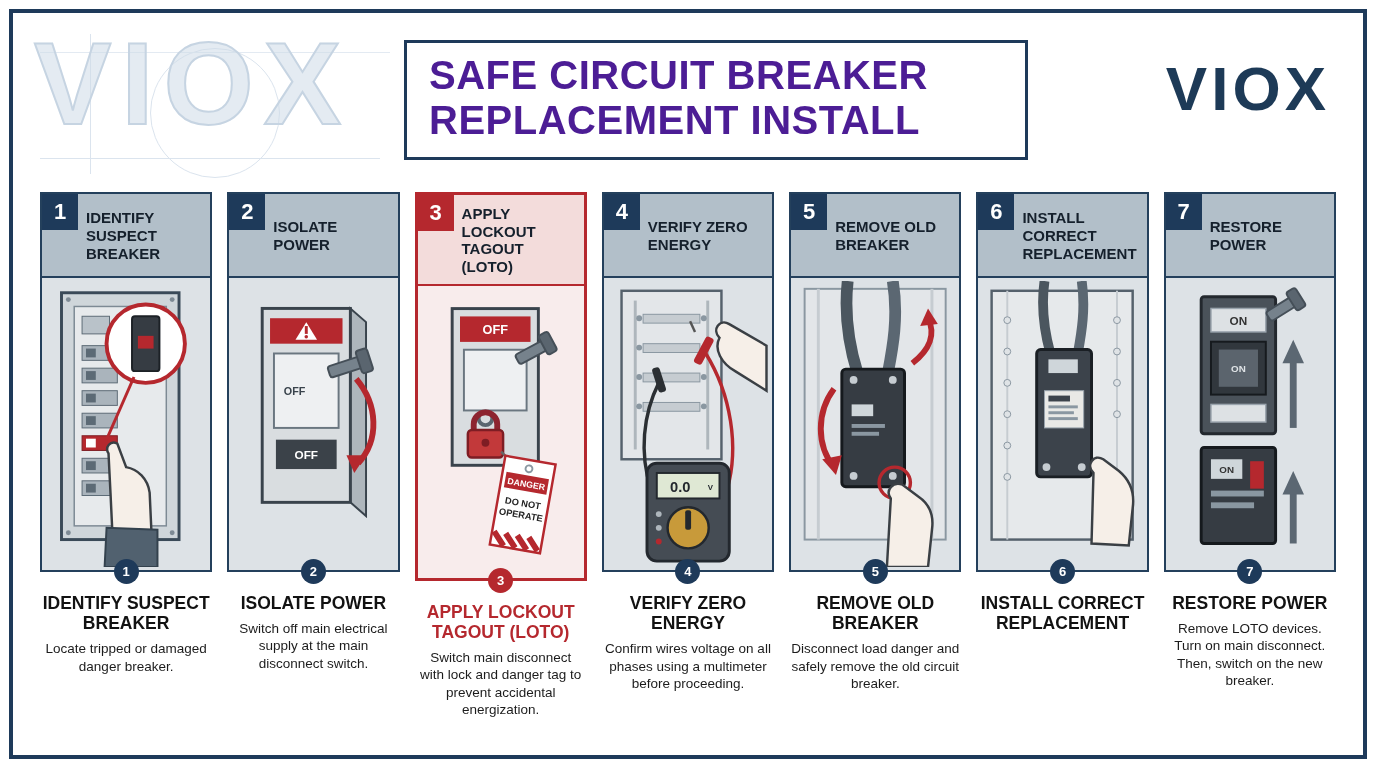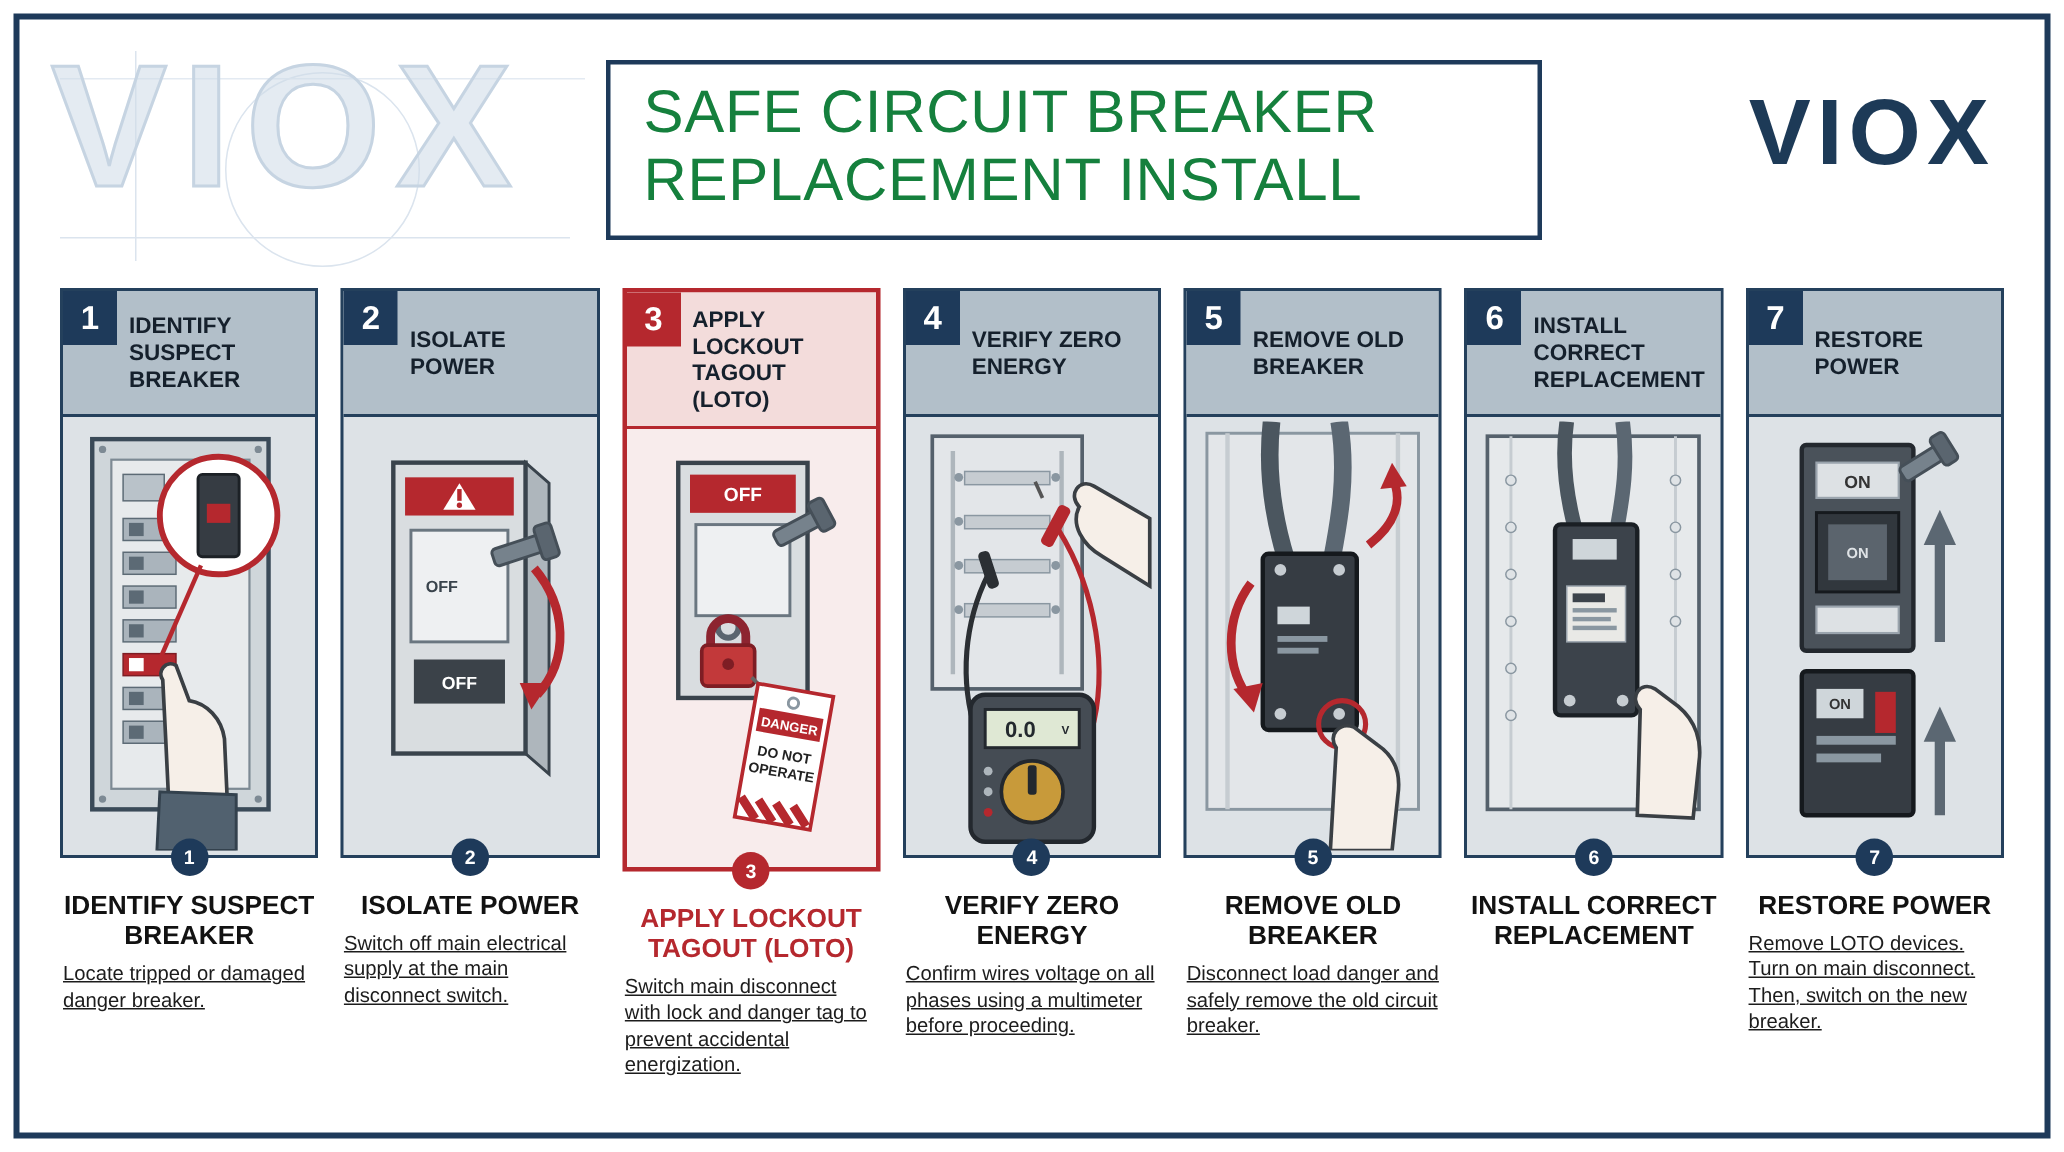--- a/index.html
+++ b/index.html
@@ -19,21 +19,21 @@
   .watermark {
     position:absolute; left:34px; top:26px; z-index:1;
     font-size:116px; font-weight:bold; letter-spacing:10px; line-height:1;
     color:rgba(205,218,232,0.55); -webkit-text-stroke:2px #c6d4e2;
   }
 
   .title-box {
     position:absolute; left:404px; top:40px; width:624px; z-index:2;
     border:3px solid #1e3a5a; background:#fff;
     padding:10px 16px 14px 22px;
-    font-size:40px; font-weight:normal; color:#15803d; line-height:1.13; letter-spacing:0.5px;
+    font-size:40px; font-weight:bold; color:#4c1d95; line-height:1.13; letter-spacing:0.5px;
   }
   .brand-logo {
     position:absolute; right:46px; top:58px; z-index:2;
     font-size:62px; font-weight:bold; color:#1d3a57; letter-spacing:4px; line-height:1;
   }
 
   .steps-row {
     position:absolute; left:40px; right:40px; top:192px; z-index:2;
     display:flex; gap:15px;
   }
@@ -66,21 +66,21 @@
     width:25px; height:25px; border-radius:50%;
     background:#1e3a5a; color:#fff; font-size:13px; font-weight:bold;
     display:flex; align-items:center; justify-content:center;
   }
   .foot-title {
     margin-top:9px; font-size:17.5px; font-weight:bold; color:#121212;
     text-align:center; line-height:1.15;
   }
   .foot-desc {
     margin-top:7px; font-size:13.5px; color:#1c1c1c;
-    text-align:left; line-height:1.28; padding:0 2px;text-decoration:underline;
+    text-align:center; line-height:1.28; padding:0 2px;
   }
 
   svg text { font-family:"Liberation Sans", sans-serif; font-weight:bold; }
 </style>
 </head>
 <body>
 
 <div class="frame"></div>
 
 <div class="bp bp-circle"></div>

